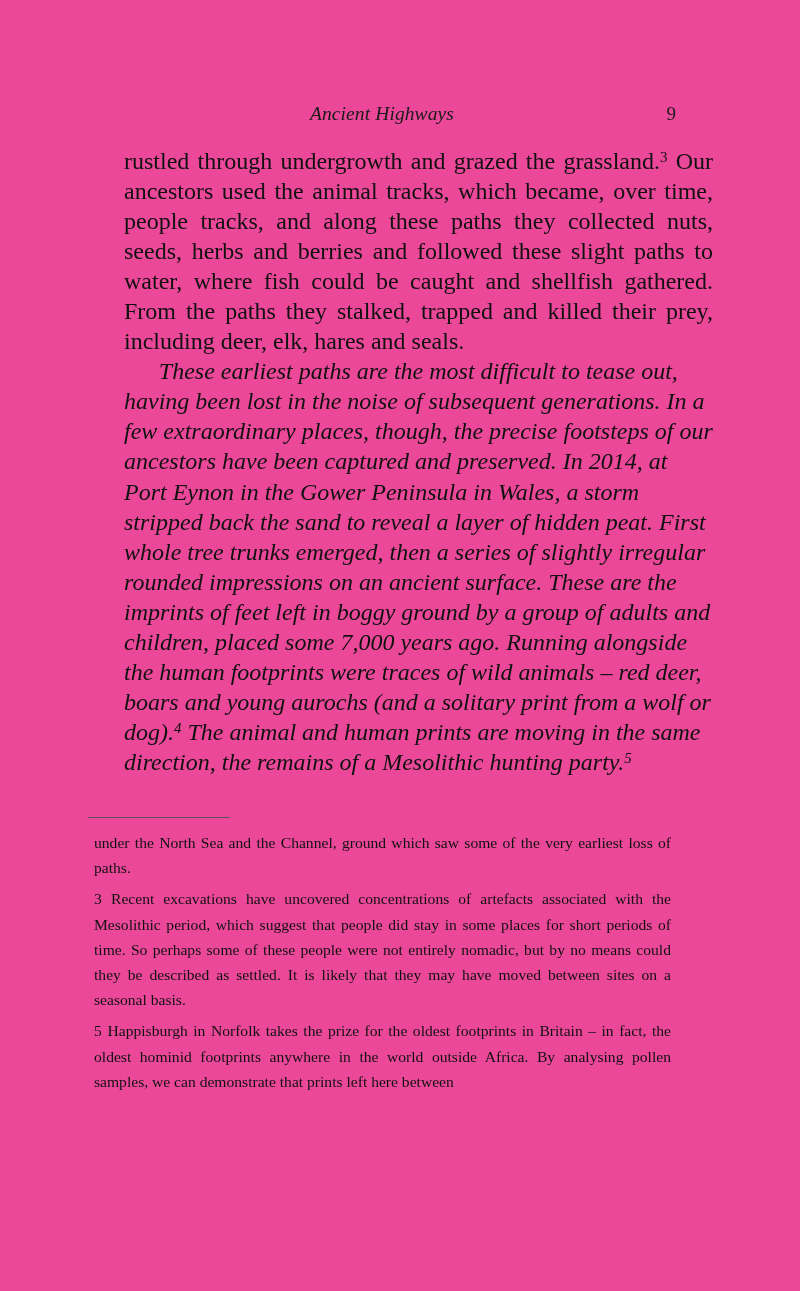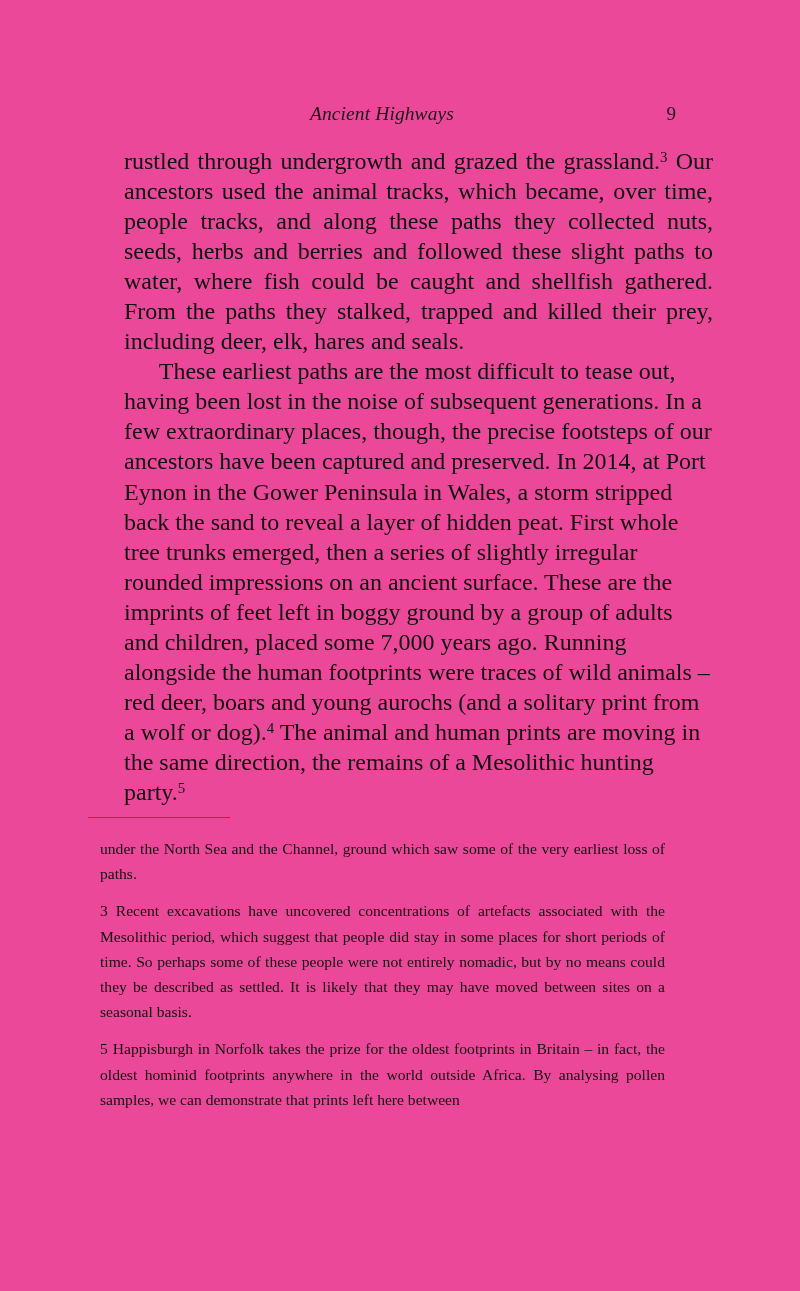--- a/index.html
+++ b/index.html
@@ -72,20 +72,21 @@
     margin-left: 36px;
   }
 
   .body-text p {
     margin: 0;
     text-indent: 0;
   }
 
   .body-text p.indented {
     text-indent: 1.45em;
+    font-style: italic;
   }
 
   .body-text p:last-child {
     text-align: left;
   }
 
   sup.fn-ref {
     font-size: 0.62em;
     vertical-align: 0.48em;
     line-height: 0;
@@ -111,21 +112,21 @@
     width: 589px;
     font-size: 15.6px;
     line-height: 25.2px;
     text-align: justify;
     text-justify: inter-word;
     hyphens: none;
     color: #111111;
   }
 
   .footnotes p {
-    margin: 12px;
+    margin: 6px;
     text-indent: 0;
   }
 
   .fn-num {
     letter-spacing: 0.01em;
   }
 </style>
 </head>
 <body>
 

